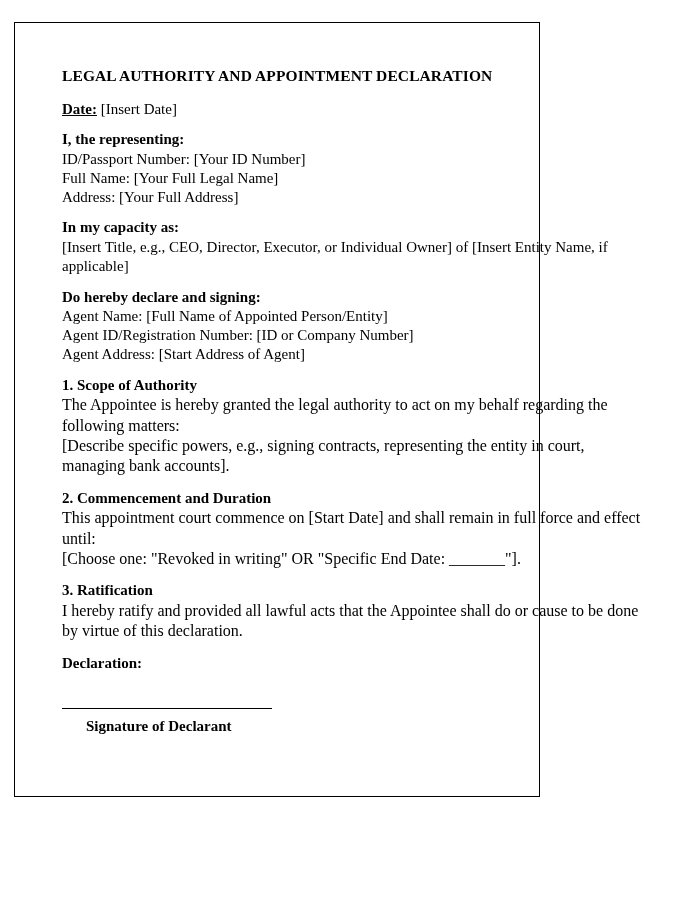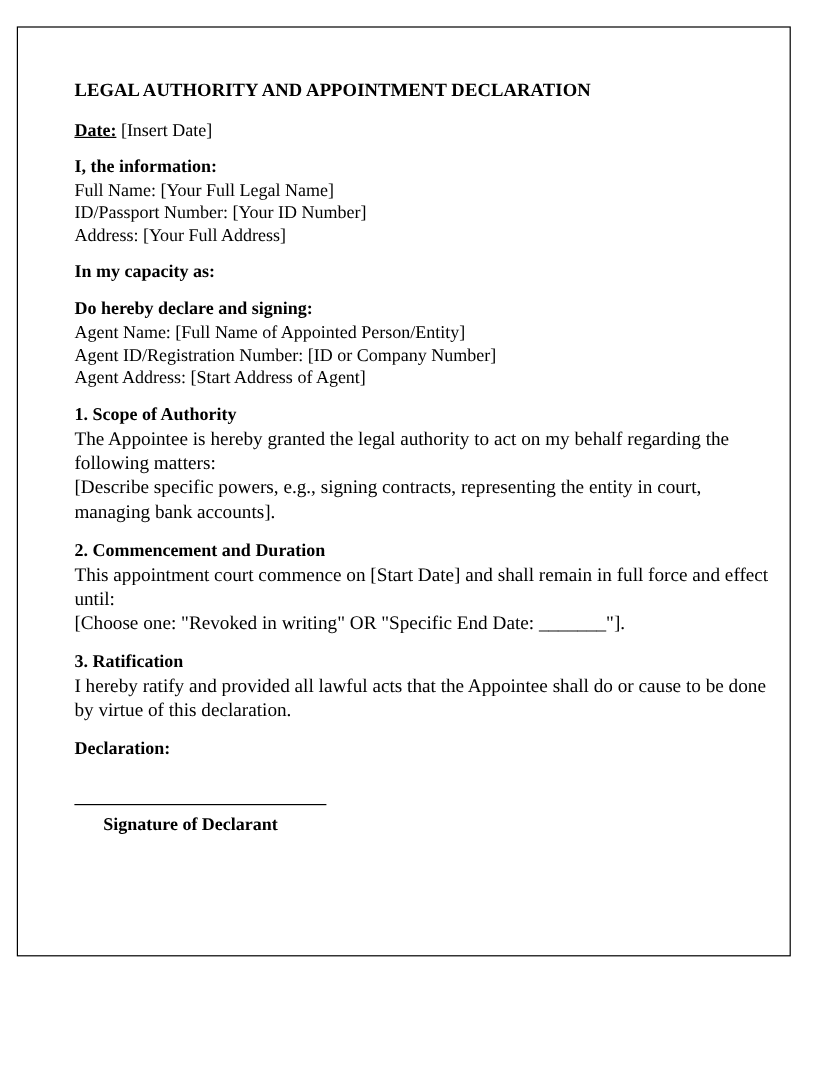--- a/index.html
+++ b/index.html
@@ -17,21 +17,21 @@
   .page {
     position: relative;
     width: 700px;
     height: 900px;
     background: #ffffff;
   }
   .doc-border {
     position: absolute;
     left: 14px;
     top: 22px;
-    width: 645px;
+    width: 526px;
     height: 775px;
     border: 1px solid #000000;
     box-sizing: border-box;
     background: #ffffff;
   }
   .doc-content {
     position: absolute;
     left: 47px;
     top: 44px;
     width: 588px;
@@ -95,28 +95,29 @@
     <div class="doc-content">
 
       <h1 class="title">LEGAL AUTHORITY AND APPOINTMENT DECLARATION</h1>
 
       <p class="date-row">
         <span class="label">Date:</span>
         <span>[Insert Date]</span>
       </p>
 
       <div class="block">
-        <p class="heading">I, the information:</p>
+        <p class="heading">I, the representing:</p>
+        <p class="line">ID/Passport Number: [Your ID Number]</p>
         <p class="line">Full Name: [Your Full Legal Name]</p>
-        <p class="line">ID/Passport Number: [Your ID Number]</p>
         <p class="line">Address: [Your Full Address]</p>
       </div>
 
       <div class="block">
         <p class="heading">In my capacity as:</p>
+        <p class="line">[Insert Title, e.g., CEO, Director, Executor, or Individual Owner] of [Insert Entity Name, if applicable]</p>
       </div>
 
       <div class="block">
         <p class="heading">Do hereby declare and signing:</p>
         <p class="line">Agent Name: [Full Name of Appointed Person/Entity]</p>
         <p class="line">Agent ID/Registration Number: [ID or Company Number]</p>
         <p class="line">Agent Address: [Start Address of Agent]</p>
       </div>
 
       <div class="block">

